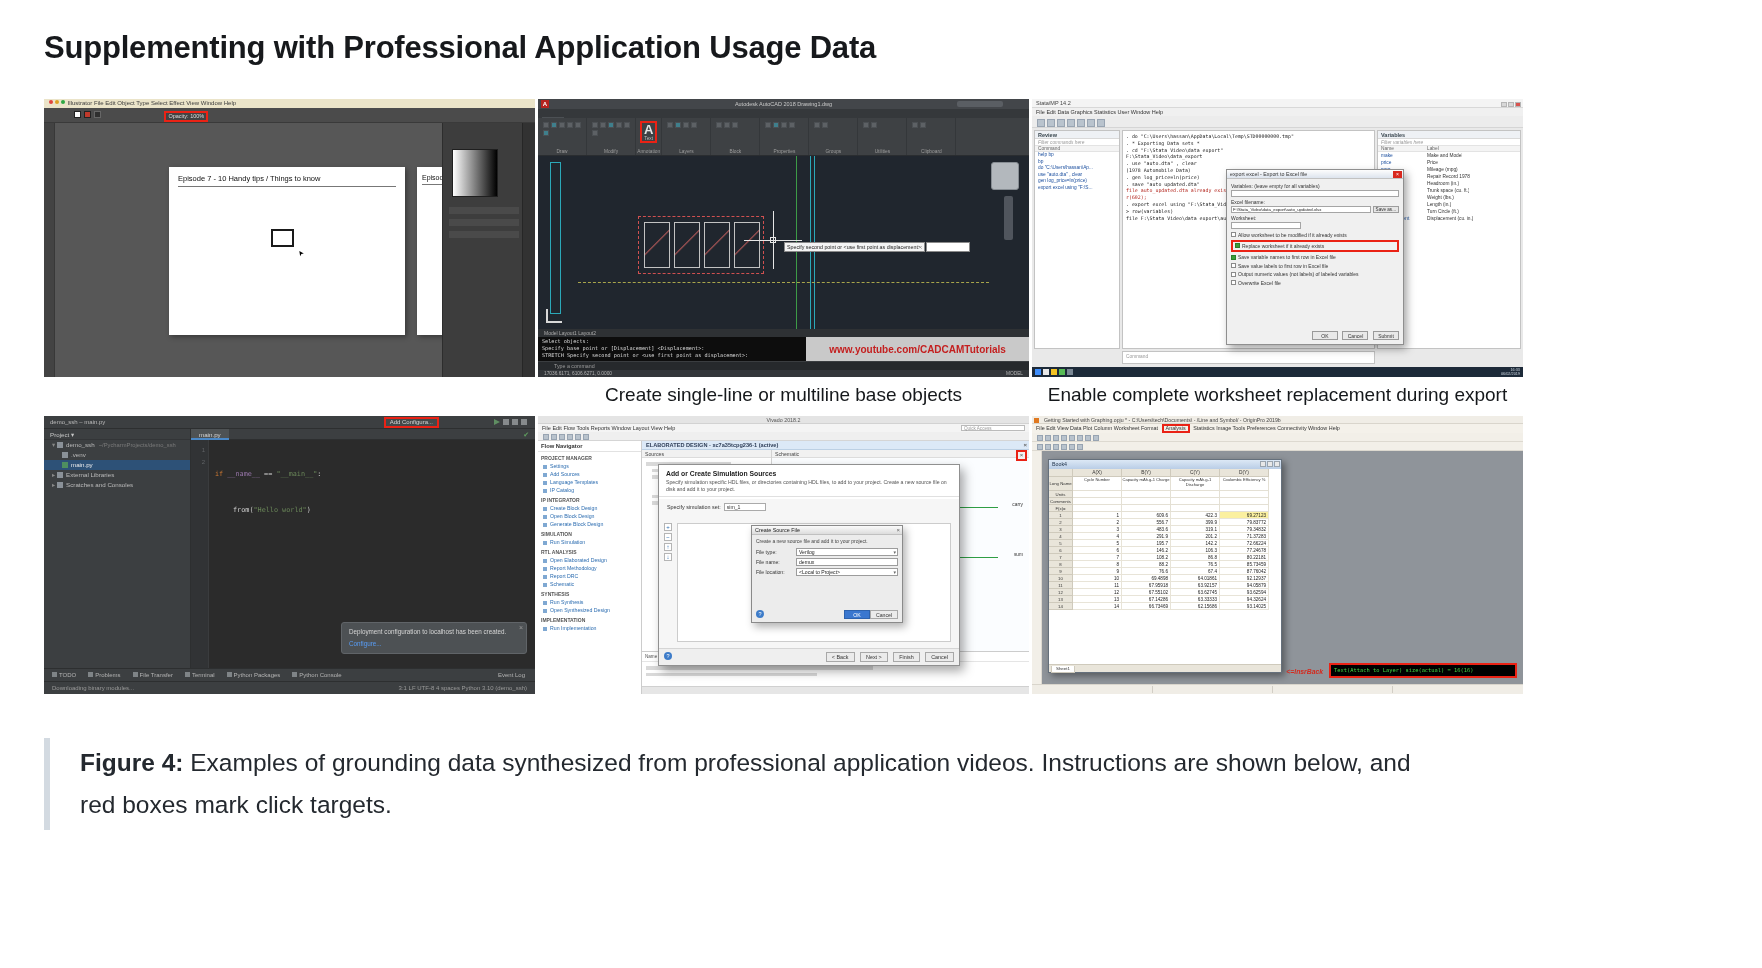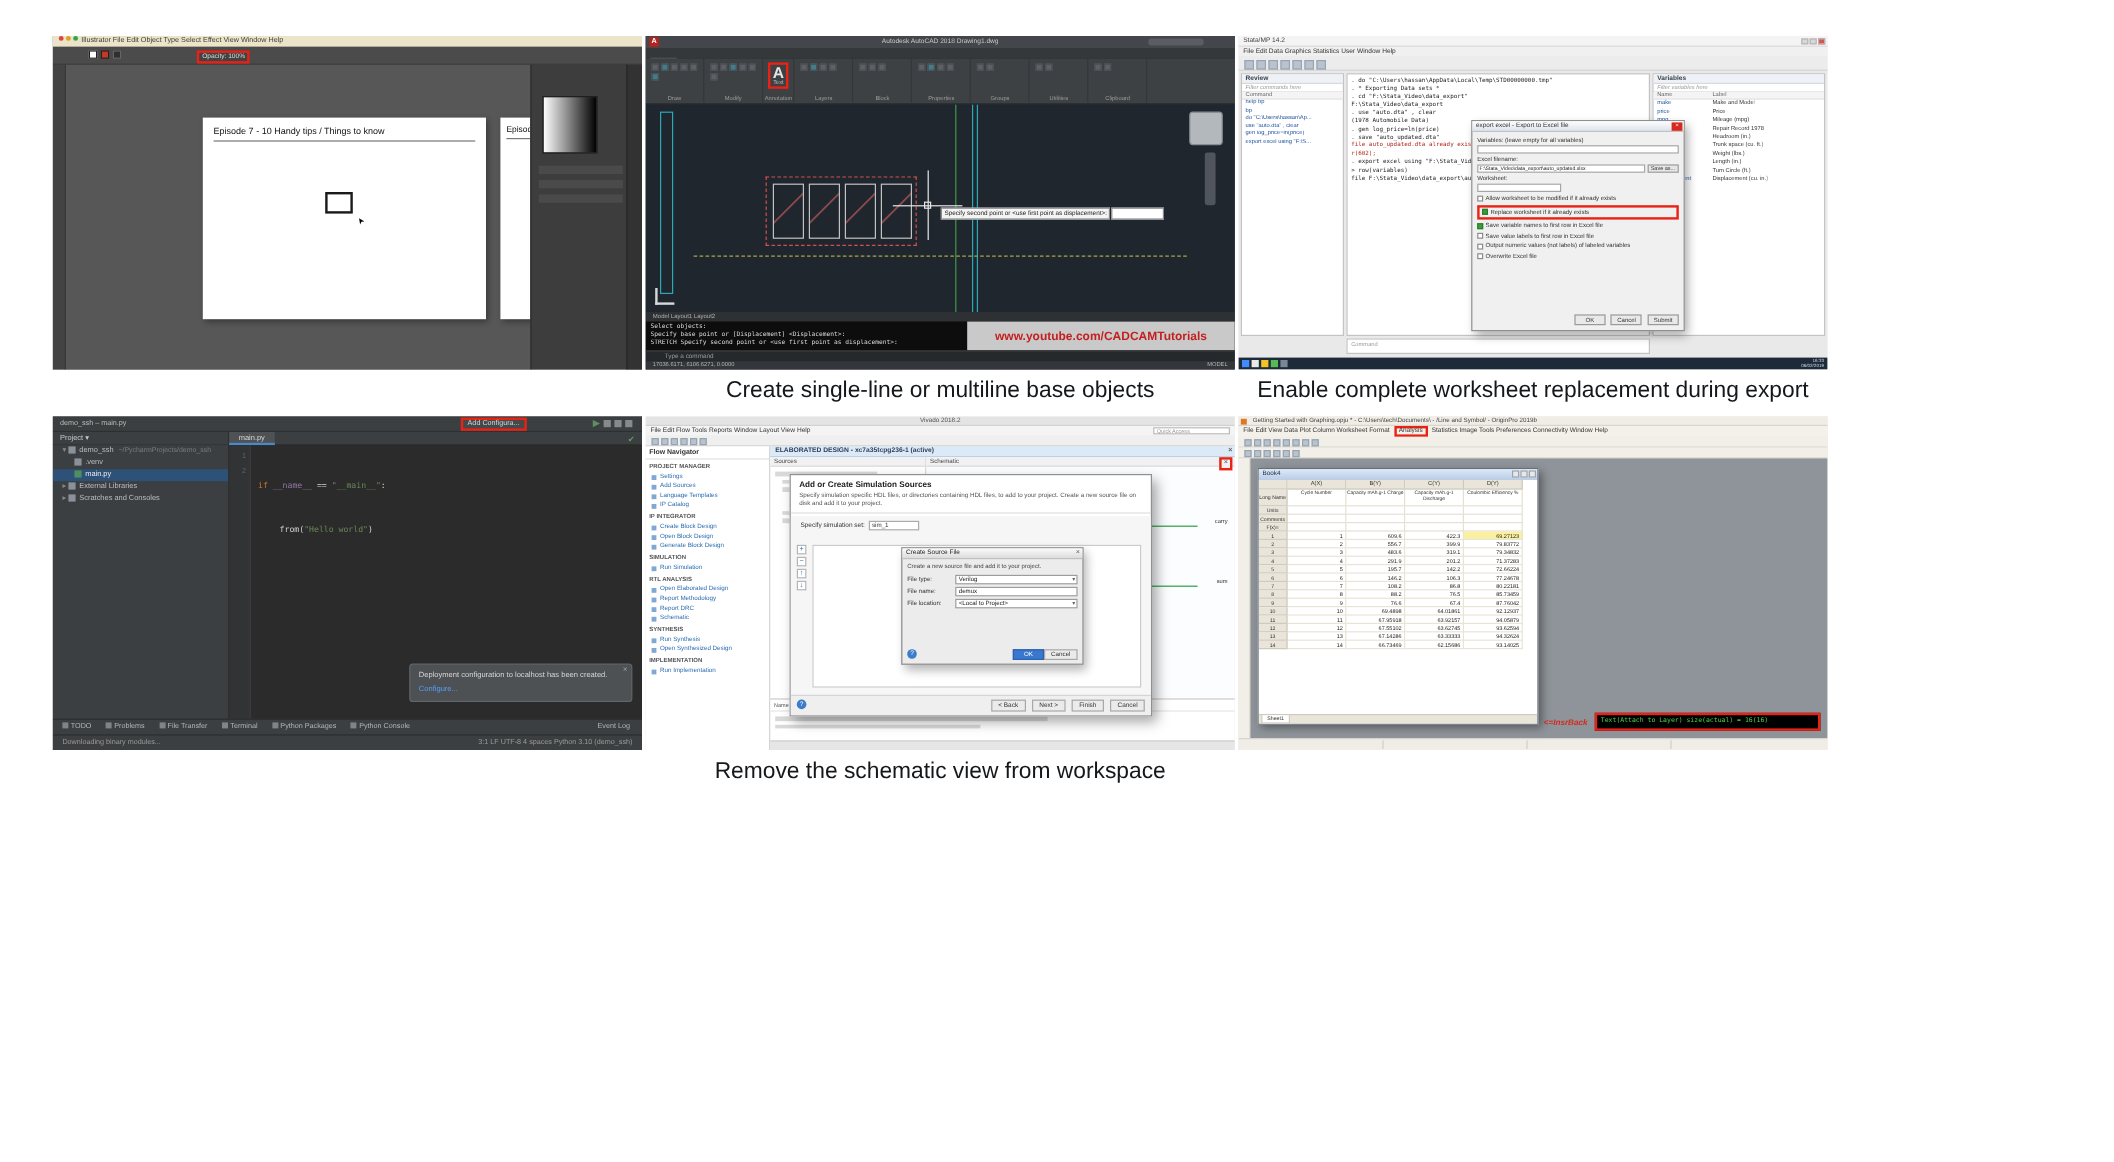--- a/index.html
+++ b/index.html
@@ -242,20 +242,21 @@
 .or-insr{position:absolute;right:200px;bottom:9px;color:#d42a1e;font-size:6.8px;font-style:italic;font-weight:700}
 .or-tooltip{position:absolute;right:6px;bottom:6px;width:188px;height:15px;background:#000;color:#43d843;font-family:"DejaVu Sans Mono",monospace;font-size:5.4px;line-height:10px;padding:0 3px;white-space:nowrap;overflow:hidden}
 .or-status{position:absolute;left:0;right:0;bottom:0;height:10px;background:#f0ede6;border-top:1px solid #d9d5cc}
 .or-seg{position:absolute;top:1px;bottom:1px;border-left:1px solid #d2cec5}
 </style>
 </head>
 <body>
 
 <div class="page">
 
+  <h1 class="heading">Supplementing with Professional Application Usage Data</h1>
 
   <div class="grid">
 
     <div class="cell">
       <div class="shot il">
         <div class="il-menubar">
           <i class="dot dr"></i><i class="dot dy"></i><i class="dot dg"></i>
           <span class="t">Illustrator File Edit Object Type Select Effect View Window Help</span>
         </div>
         <div class="il-ctrl">
@@ -715,21 +716,20 @@
                 <span class="vv-fbox"><span>&lt;Local to Project&gt;</span><span class="dd">▾</span></span>
               </div>
             <div class="vv-subfoot">
               <span class="vv-help">?</span>
               <span class="vv-cancel">Cancel</span>
               <span class="vv-ok">OK</span>
             </div>
           </div>
         </div>
       </div>
-      <div class="cap">Remove the schematic view from workspace</div>
     </div>
 
     <div class="cell">
       <div class="shot or">
         <div class="or-title"><span class="or-logo"></span><span>Getting Started with Graphing.opju * - C:\Users\tech\Documents\ - /Line and Symbol/ - OriginPro 2019b</span></div>
         <div class="or-menu">
           <span>File Edit View Data Plot Column Worksheet Format</span>
           <span class="tgt">Analysis</span>
           <span>Statistics Image Tools Preferences Connectivity Window Help</span>
         </div>
@@ -887,14 +887,17 @@
         <div class="or-status">
           <span class="or-seg" style="left:120px"></span>
           <span class="or-seg" style="left:240px"></span>
           <span class="or-seg" style="left:360px"></span>
         </div>
       </div>
     </div>
 
   </div>
 
+  <div class="figcap">
+    <span class="figlabel">Figure 4:</span><span> Examples of grounding data synthesized from professional application videos. Instructions are shown below, and red boxes mark click targets.</span>
+  </div>
 
 </div>
 
 </body></html>

